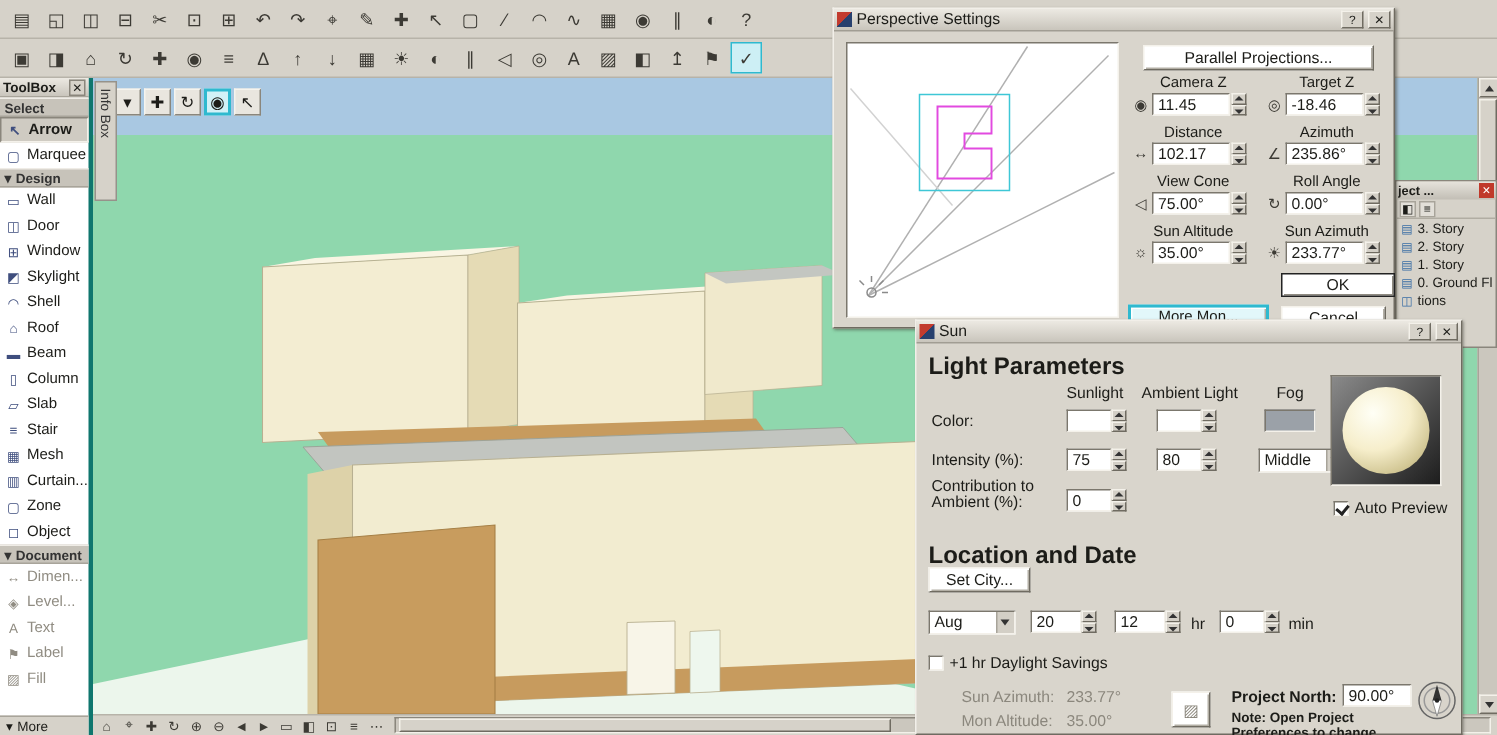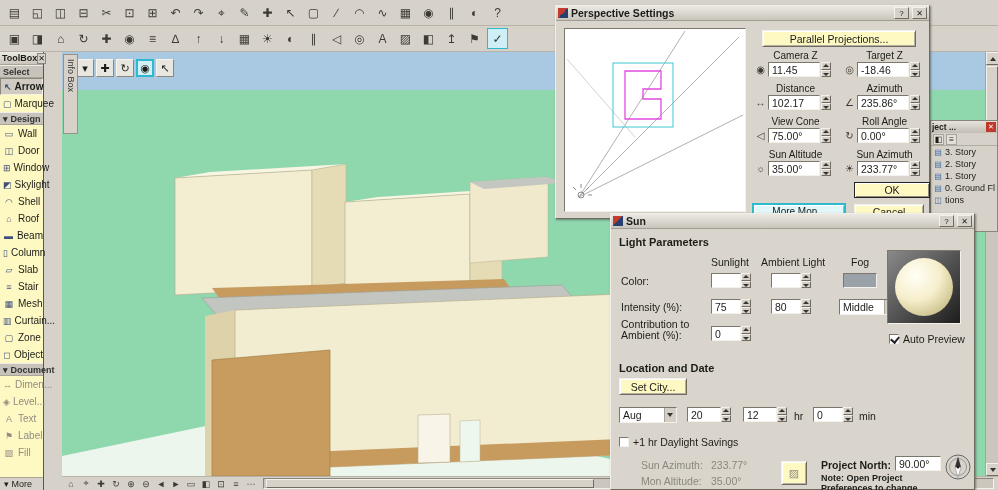--- a/index.html
+++ b/index.html
@@ -5,21 +5,21 @@
 *{margin:0;padding:0;box-sizing:border-box}
 body{font-family:"Liberation Sans",sans-serif;background:#fff}
 #app{position:relative;width:998px;height:490px;background:#d6d2c9;overflow:hidden;font-size:11px;color:#1c1c18}
 
 .toolbar{position:absolute;left:0;width:100%;height:26px;background:#d6d2c9;border-bottom:1px solid #b7b3a9;display:flex;align-items:center;padding-left:4px;gap:2px;z-index:2}
 #tb1{top:0}#tb2{top:26px}
 .tbico{width:21px;height:21px;display:flex;align-items:center;justify-content:center;font-size:12px;color:#3c3a34;border:1px solid transparent}
 .tbico.selected{background:#cdeff5;border:1px solid #2fb9cf}
 .ig{pointer-events:none}
 
-#toolbox{position:absolute;left:0;top:52px;width:44px;bottom:0;background:#fef9c3;border-right:1px solid #0f766e;z-index:3}
+#toolbox{position:absolute;left:0;top:52px;width:62px;bottom:0;background:#ffffff;border-right:3px solid #0f766e;z-index:3}
 .tb-head{height:13px;background:linear-gradient(#ece9e2,#c9c5bc);display:flex;align-items:center;font-size:9px;padding:0 2px;border-bottom:1px solid #a8a49a}
 .tb-head .t{flex:1;font-weight:bold}
 .tb-x{width:11px;height:11px;background:#d6d2c9;border:1px solid #8a867c;font-size:8px;display:flex;align-items:center;justify-content:center}
 .tb-sec{height:13px;background:#c7c3ba;border-top:1px solid #efece6;border-bottom:1px solid #a8a49a;font-size:9px;display:flex;align-items:center;gap:3px;padding-left:3px;color:#333;font-weight:bold}
 .tool-item{height:17px;display:flex;align-items:center;gap:3px;padding-left:3px;font-size:10px}
 .tool-item.selected{background:#cfcbc2;border:1px solid;border-color:#8a867c #f4f1ea #f4f1ea #8a867c;font-weight:bold}
 .ti-ic{width:12px;text-align:center;font-size:9px;color:#3f4e7e}
 .doc .ti-ic,.doc .ti-lb{color:#908c82}
 .tb-more{position:absolute;bottom:0;left:0;right:0;height:13px;display:flex;gap:3px;align-items:center;padding-left:4px;font-size:9px;border-top:1px solid #a8a49a;background:#d6d2c9}
 
@@ -43,23 +43,23 @@
 .bb-icons{display:flex;gap:1px}
 .bbico{width:14px;height:12px;display:flex;align-items:center;justify-content:center;font-size:9px;color:#3c3a34}
 .hscroll{flex:1;height:11px;margin:0 4px;background:#cbc7be;border:1px solid;border-color:#8a867c #f4f1ea #f4f1ea #8a867c;position:relative}
 .hthumb{position:absolute;left:2px;top:0;height:9px;width:45%;background:#d6d2c9;border:1px solid;border-color:#f4f1ea #6f6b61 #6f6b61 #f4f1ea}
 
 .dlg{position:absolute;background:#d9d5cc;border:1px solid;border-color:#f2efe9 #6f6b61 #6f6b61 #f2efe9;box-shadow:1px 1px 2px rgba(60,58,50,.55)}
 #pdlg{left:555px;top:5px;width:375px;height:214px;z-index:5}
 #sdlg{left:610px;top:213px;width:365px;height:277px;z-index:6}
 .dtitle{height:15px;background:linear-gradient(#ece9e2,#c9c5bc);display:flex;align-items:center;gap:3px;padding:0 2px;border-bottom:1px solid #a19d93}
 .dicon{width:10px;height:10px;background:linear-gradient(135deg,#c23b2e 50%,#27406e 50%)}
-.dtext{flex:1;font-weight:bold;font-size:10.5px}
+.dtext{flex:1;font-weight:normal;font-size:10.5px}
 .dbtn{width:15px;height:12px;background:#d6d2c9;border:1px solid;border-color:#f4f1ea #6f6b61 #6f6b61 #f4f1ea;font-size:8px;display:flex;align-items:center;justify-content:center}
-.btn{background:#fef9c3;border:1px solid;border-color:#f4f1ea #6f6b61 #6f6b61 #f4f1ea;box-shadow:inset 1px 1px 0 #fff,inset -1px -1px 0 #b3afa5;font-size:10.5px;font-family:inherit;color:#1c1c18}
+.btn{background:#ffffff;border:1px solid;border-color:#f4f1ea #6f6b61 #6f6b61 #f4f1ea;box-shadow:inset 1px 1px 0 #fff,inset -1px -1px 0 #b3afa5;font-size:10.5px;font-family:inherit;color:#1c1c18}
 .field{display:inline-block;background:#fff;border:1px solid;border-color:#7b776d #f4f1ea #f4f1ea #7b776d;font-size:10.5px;padding:1px 3px;height:15px;line-height:12px;overflow:hidden;white-space:nowrap}
 .spin{display:inline-flex;flex-direction:column;width:10px;height:15px}
 .spin b{flex:1;background:#d3cfc6;border:1px solid;border-color:#f4f1ea #6f6b61 #6f6b61 #f4f1ea;position:relative}
 .spin b::after{content:"";position:absolute;left:1px;border-left:3px solid transparent;border-right:3px solid transparent}
 .spin b.up::after{top:1px;border-bottom:3px solid #333}
 .spin b.dn::after{top:2px;border-top:3px solid #333}
 .combo{display:flex;align-items:center;height:16px;background:#fff;border:1px solid;border-color:#7b776d #f4f1ea #f4f1ea #7b776d;font-size:10.5px;padding-left:3px}
 .cbtn{margin-left:auto;width:12px;height:100%;background:#d3cfc6;border-left:1px solid #a8a49a;position:relative}
 .cbtn::after{content:"";position:absolute;left:2px;top:5px;border-left:3px solid transparent;border-right:3px solid transparent;border-top:4px solid #333}
 .chk{display:flex;align-items:center;gap:4px;font-size:10.5px}
@@ -71,21 +71,21 @@
 #pdlg .pgrid{position:absolute;left:198px;top:44px;width:172px;display:grid;grid-template-columns:1fr 1fr;column-gap:6px;row-gap:6px}
 .pfield .plabel{text-align:center;font-size:10px;margin-bottom:1px}
 .prow{display:flex;align-items:center;gap:1px}
 .pico{width:13px;font-size:10px;text-align:center;color:#3c3a34}
 .pfield .field{width:52px}
 #pdlg .ok{position:absolute;left:298px;top:176px;width:76px;height:16px;border:1px solid #222;box-shadow:inset 1px 1px 0 #fff,inset -1px -1px 0 #8f8b81}
 #pdlg .cancel{position:absolute;left:298px;top:198px;width:70px;height:16px}
 #pdlg .moresun{position:absolute;left:196px;top:197px;width:94px;height:17px;border:2px solid #2fb9cf;background:#e2f7fa;font-size:10px}
 
 #sdlg .sheading,#sdlg .scol,#sdlg .slbl,#sdlg .field,#sdlg .spin,#sdlg .combo,#sdlg .btn,#sdlg .chk,#sdlg .fogswatch,#sdlg .spreview,#sdlg .snote,#sdlg .compass{position:absolute}
-.sheading{font-weight:bold;font-size:11px}
+.sheading{font-weight:bold;font-size:16px}
 .scol{font-size:10.5px}
 .slbl{font-size:10.5px}
 .dis{color:#8b877d}
 .h1{left:8px;top:22px}.h2{left:8px;top:148px}
 .c1{left:100px;top:42px}.c2{left:150px;top:42px}.c3{left:240px;top:42px}
 .l-color{left:10px;top:61px}
 .sw1{left:100px;top:59px;width:30px}.sp1{left:130px;top:59px}
 .sw2{left:160px;top:59px;width:30px}.sp2{left:190px;top:59px}
 .fogswatch{left:232px;top:59px;width:34px;height:15px;background:#9ba1a8;border:1px solid;border-color:#7b776d #f4f1ea #f4f1ea #7b776d}
 .l-int{left:10px;top:87px}

